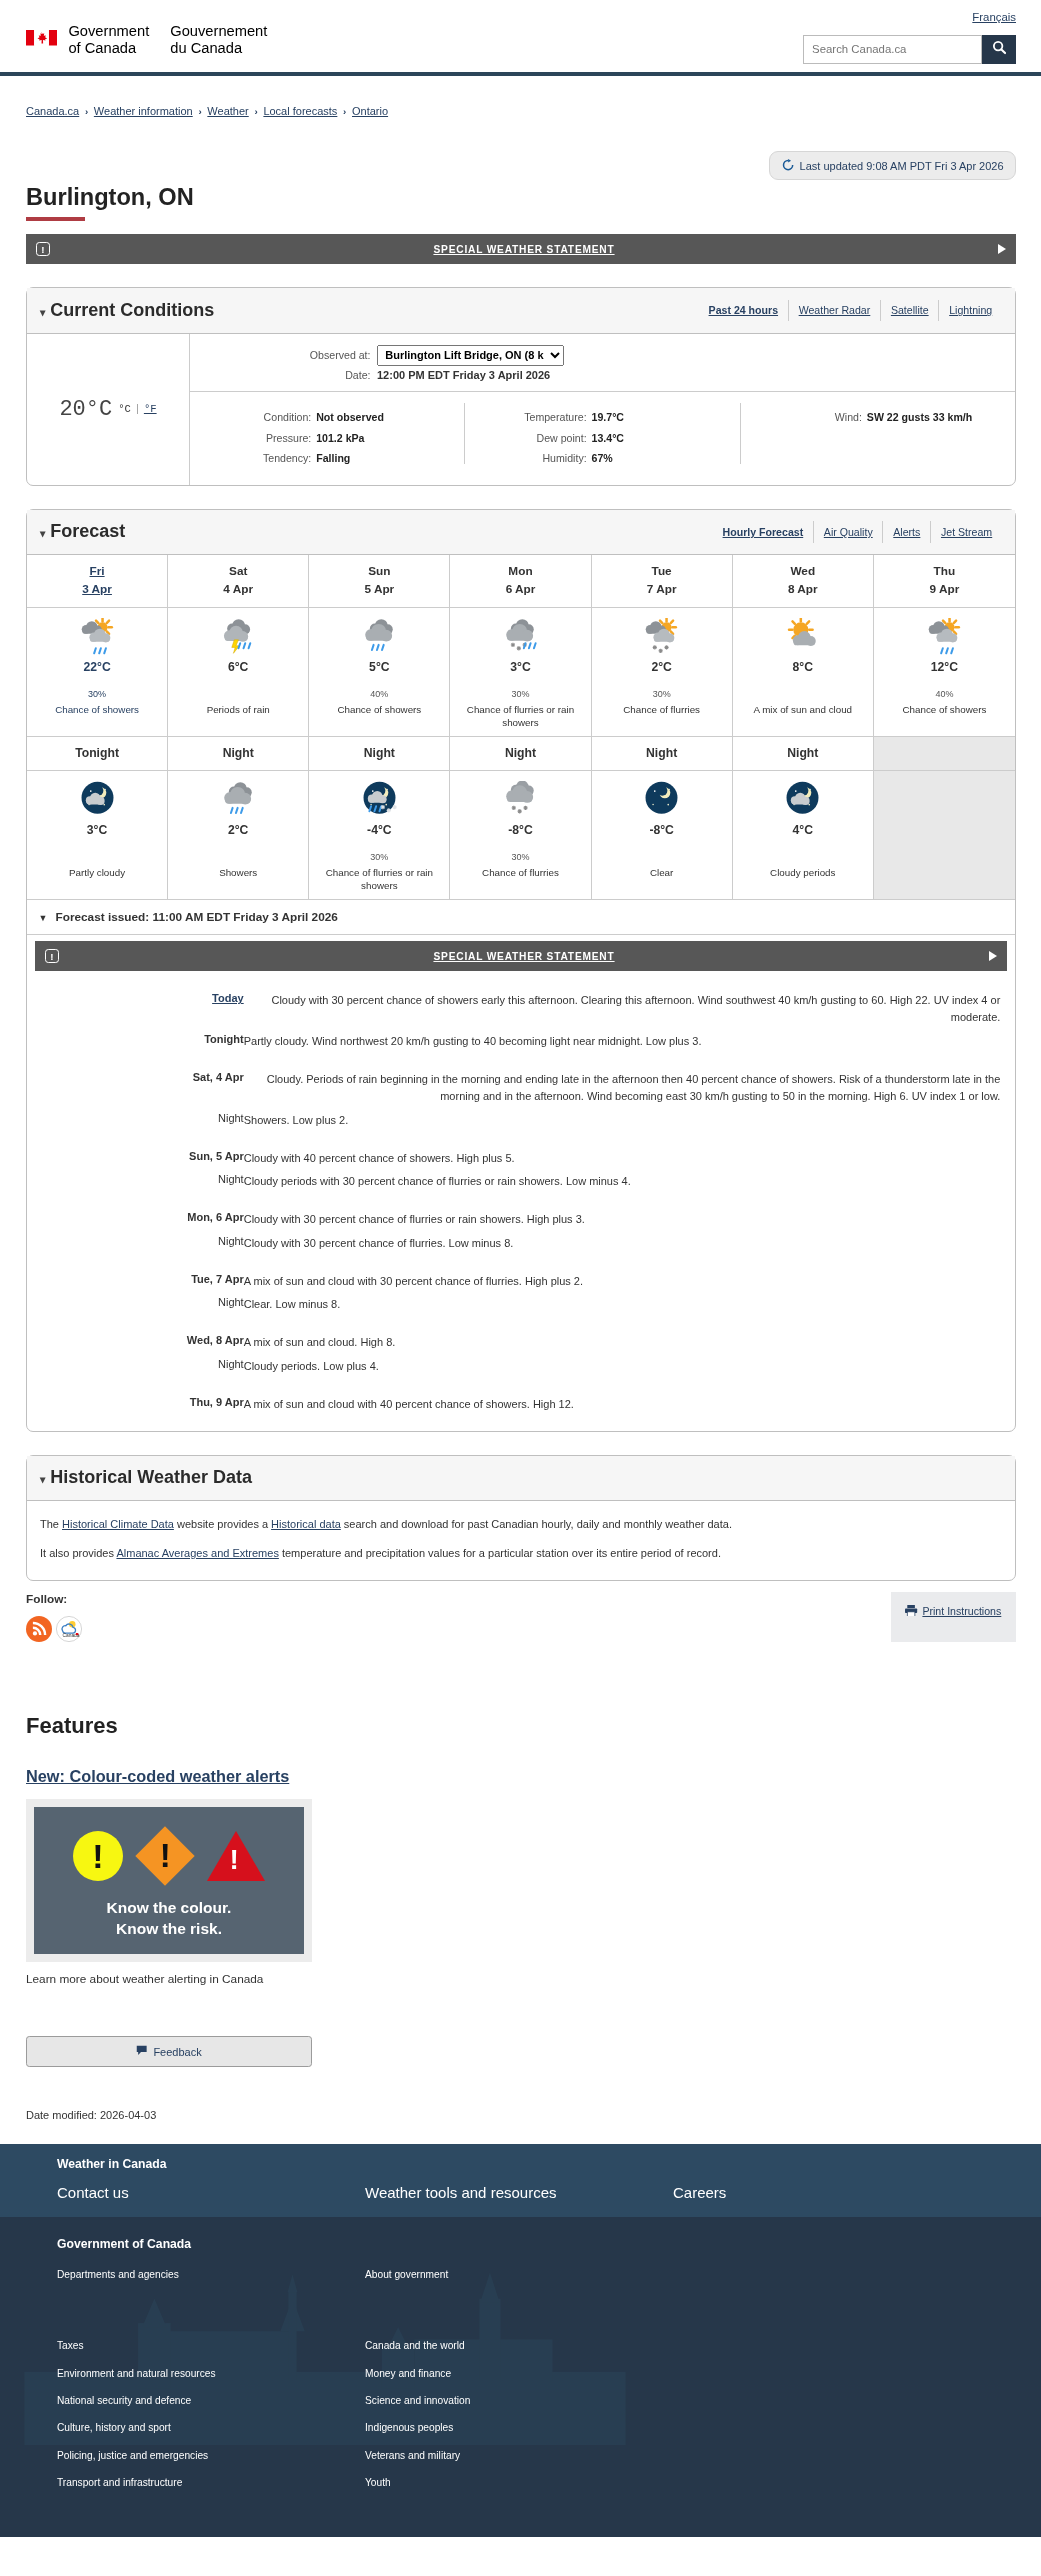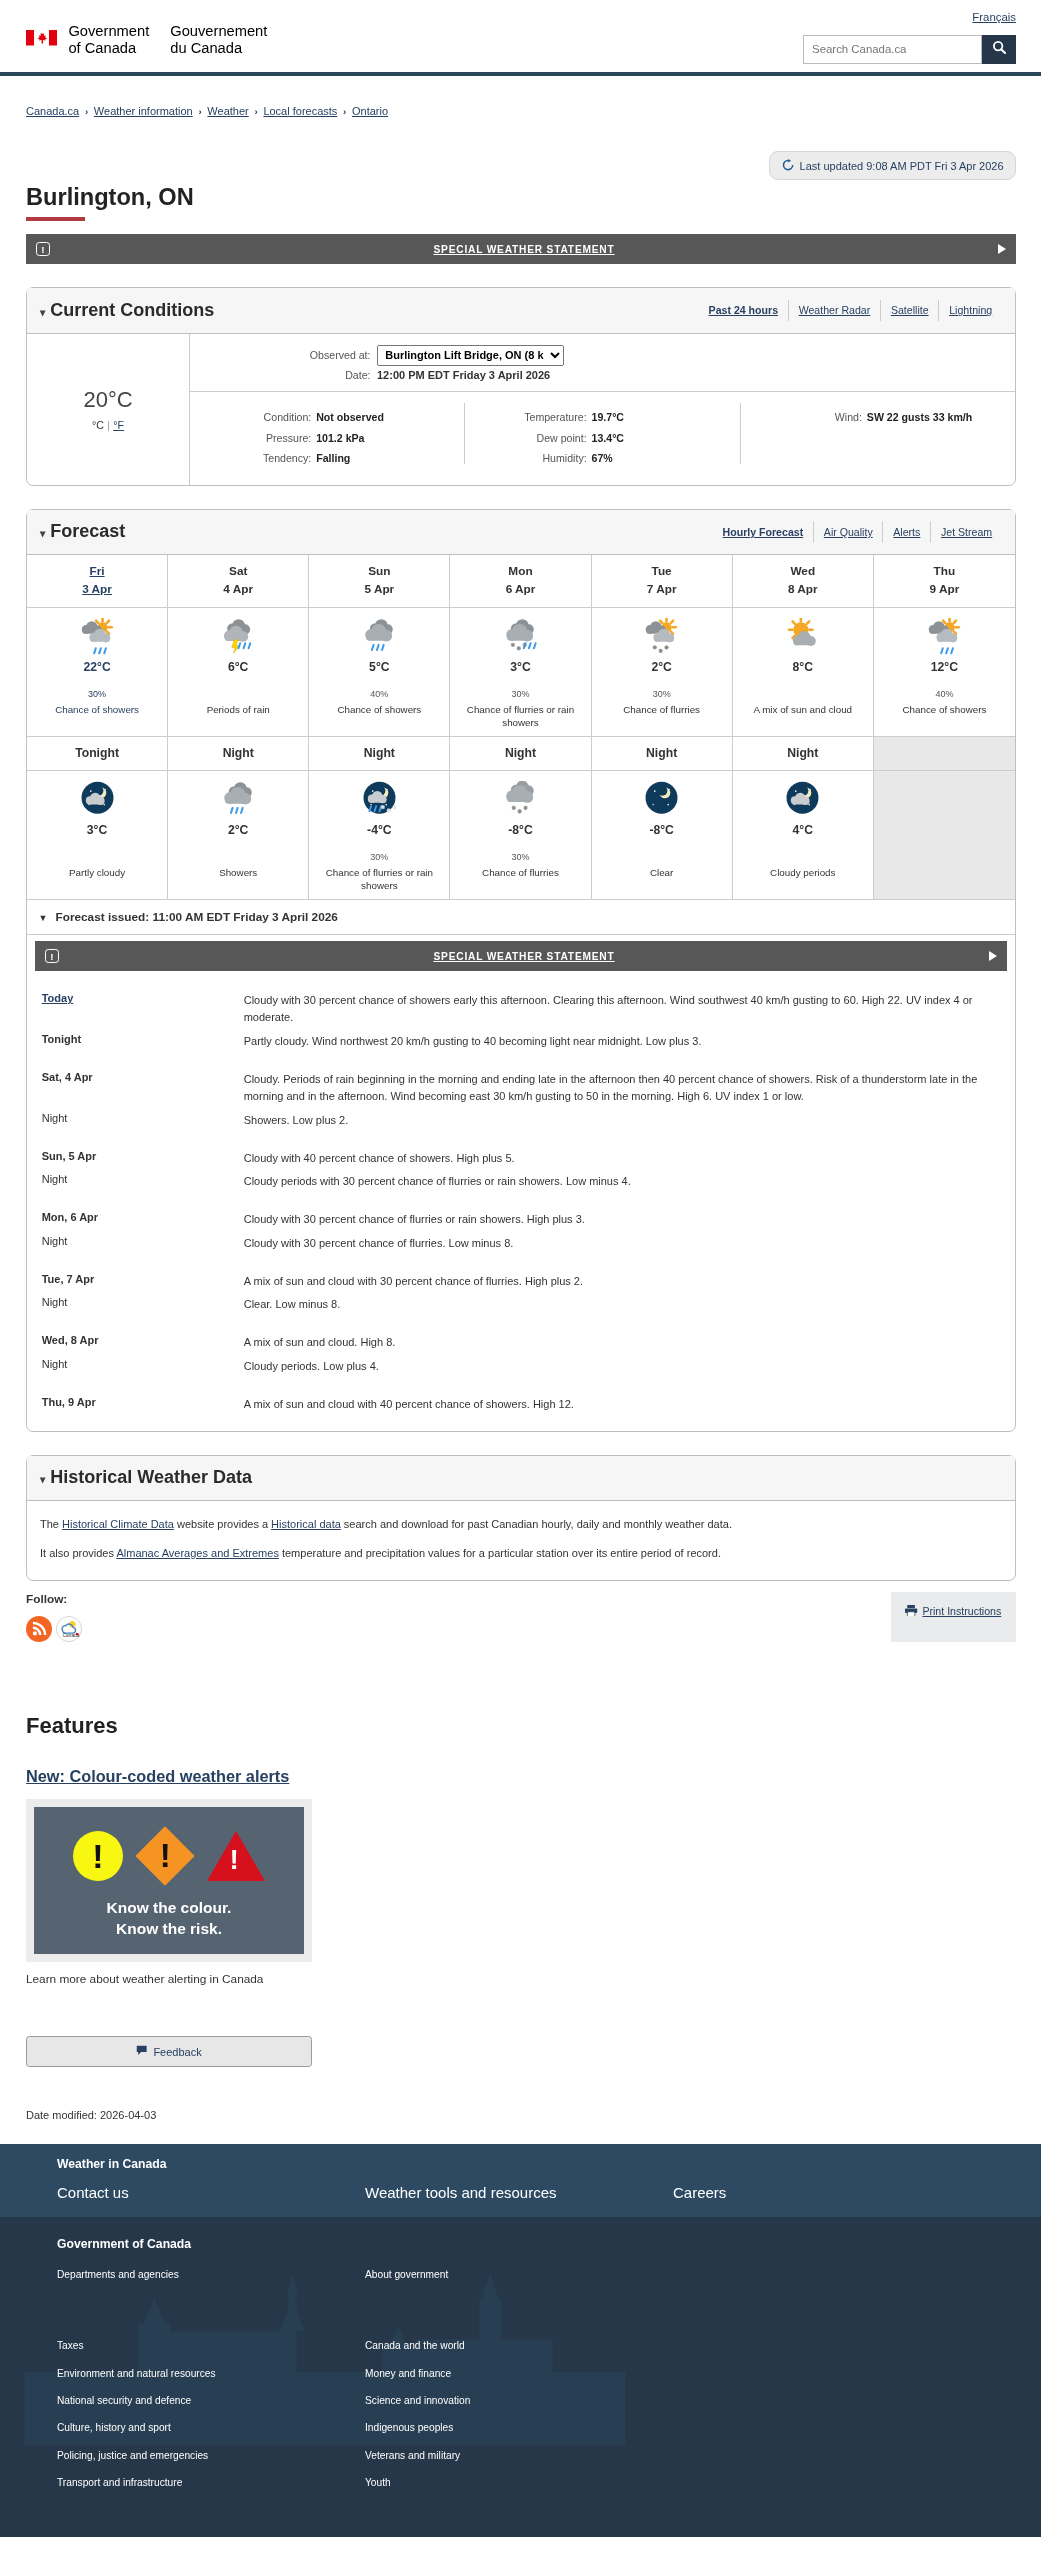--- a/index.html
+++ b/index.html
@@ -46,21 +46,21 @@
   .box-title { font-size:18px; font-weight:bold; color:#2b2b2b; }
   .box-title .tri-down { font-size:10.6px; margin-right:4.9px; color:#444; }
   .hdr-links { display:flex; font-size:10.6px; align-self:stretch; align-items:center; }
   .hdr-links span.hl { padding:4.9px 9.8px; border-left:0.8px solid #ccc; align-self:stretch; display:flex; align-items:flex-start; }
   .hdr-links span.hl:first-child { border-left:none; }
   .hdr-links .lnk { color:#284162; text-decoration:underline; cursor:pointer; }
   .hdr-links .bold .lnk { font-weight:bold; }
 
   
   .cc-body { display:flex; }
-  .cc-left { width:163px; border-right:0.8px solid #ccc; display:flex; flex-direction:column; align-items:center; justify-content:center; gap:6px; padding:16.3px 0; }
+  .cc-left { width:163px; border-right:0.8px solid #ccc; display:flex; flex-direction:row; align-items:center; justify-content:center; gap:6px; padding:16.3px 0;font-family:Liberation Mono, monospace; }
   .cc-big-temp { font-size:22px; color:#444; }
   .cc-units { font-size:10.6px; color:#333; }
   .cc-units .sep { color:#999; margin:0 3.3px; }
   .cc-right { flex:1; }
   .cc-obs { border-bottom:0.8px solid #ccc; padding:8.1px 0 9.8px 0; }
   .cc-obs-row { display:flex; align-items:center; margin-top:3.3px; }
   .cc-obs-label { width:187px; text-align:right; font-size:10.6px; color:#555; padding-right:6.5px; }
   .cc-obs select { font-size:11px; font-weight:bold; padding:2.4px 3.3px; max-width:187px; font-family:inherit; }
   .cc-obs-val { font-size:11px; font-weight:bold; }
   .cc-grid { display:flex; padding:11.4px 0 21px 0; }
@@ -83,21 +83,21 @@
   .fc-desc { font-size:9.8px; margin-top:3.3px; line-height:1.35; }
   .fc-cell.sel .fc-temp, .fc-cell.sel .fc-pop, .fc-cell.sel .fc-desc { color:#284162; }
   .fc-nightrow .fc-cell { font-size:12.2px; font-weight:bold; padding:9.8px 3.3px; border-bottom:0.8px solid #ccc; }
   .fc-cell.empty { background:#e8e8e8; }
   .fc-issued { padding:9.8px 11.4px; font-size:11.8px; font-weight:bold; border-bottom:0.8px solid #ccc; }
   .fc-issued .tri-down { font-size:9px; margin-right:4.9px; }
   .fc-sws-wrap { padding:6.5px 8.1px 1.6px 8.1px; }
 
   
   .tf { padding:13px 14.7px 18px 14.7px; }
-  .tf-row { display:flex; margin-top:6.5px; }
+  .tf-row { display:flex; margin-top:6.5px;text-align:right; }
   .tf-row.gap { margin-top:21px; }
   .tf-label { width:202px; flex:none; font-size:11px; }
   .tf-label.bold { font-weight:bold; }
   .tf-text { font-size:11px; line-height:1.55; }
 
   
   .normals { display:flex; border-top:0.8px solid #bfbfbf; font-size:10.6px; align-items:stretch; }
   .normals > div { padding:7.3px 8.1px; border-right:0.8px solid #ccc; display:flex; align-items:center; }
   .normals > div:last-child { border-right:none; }
   .n-lab { background:#e8e8e8; font-weight:bold; justify-content:center; }

